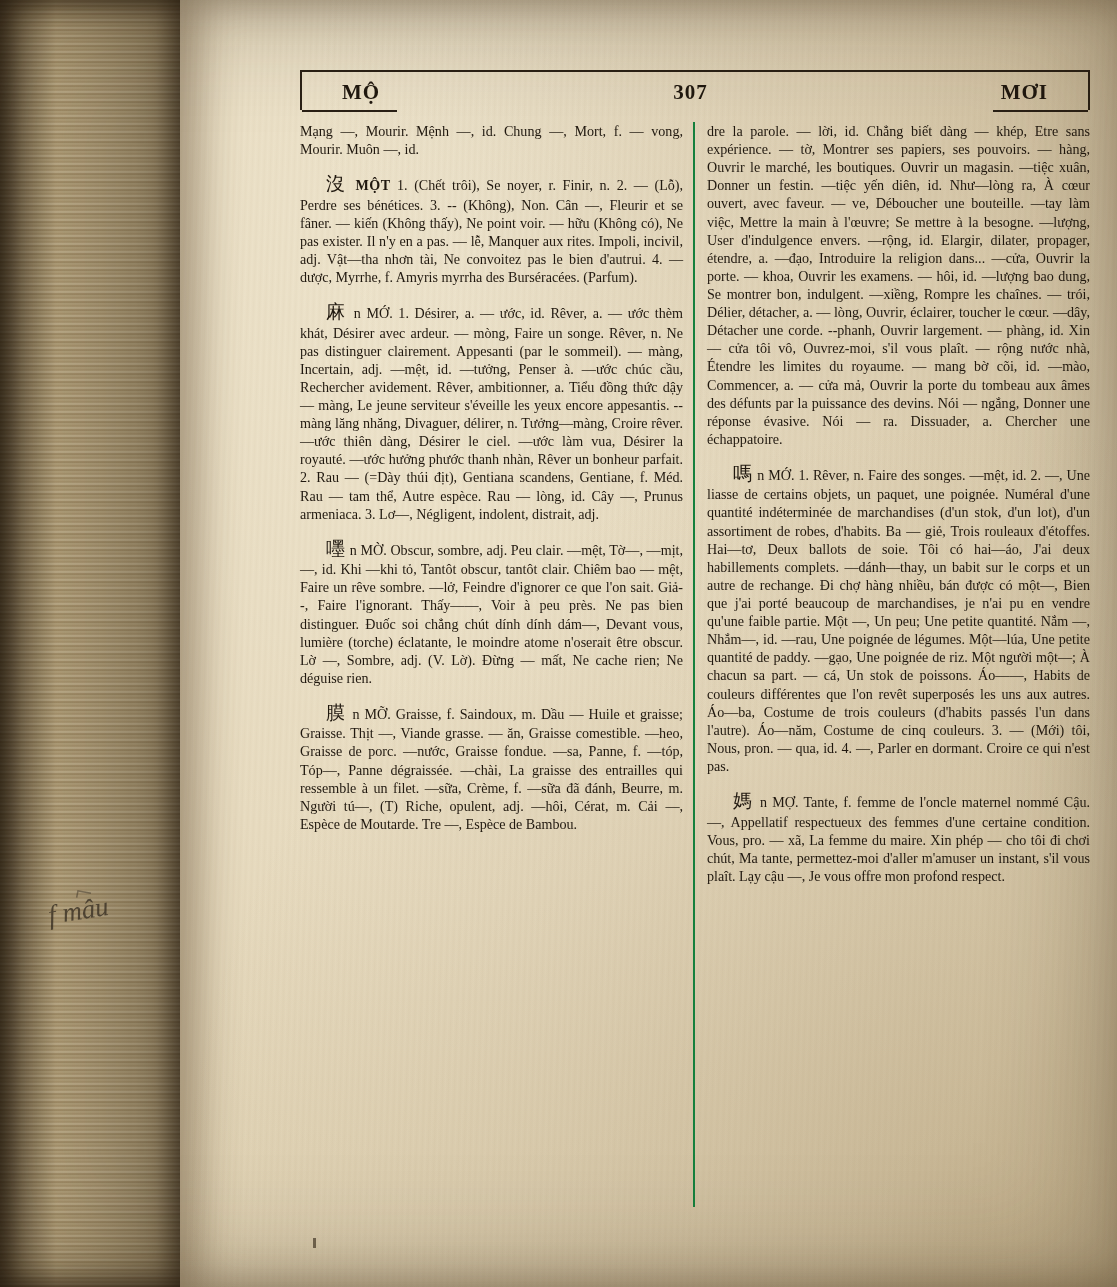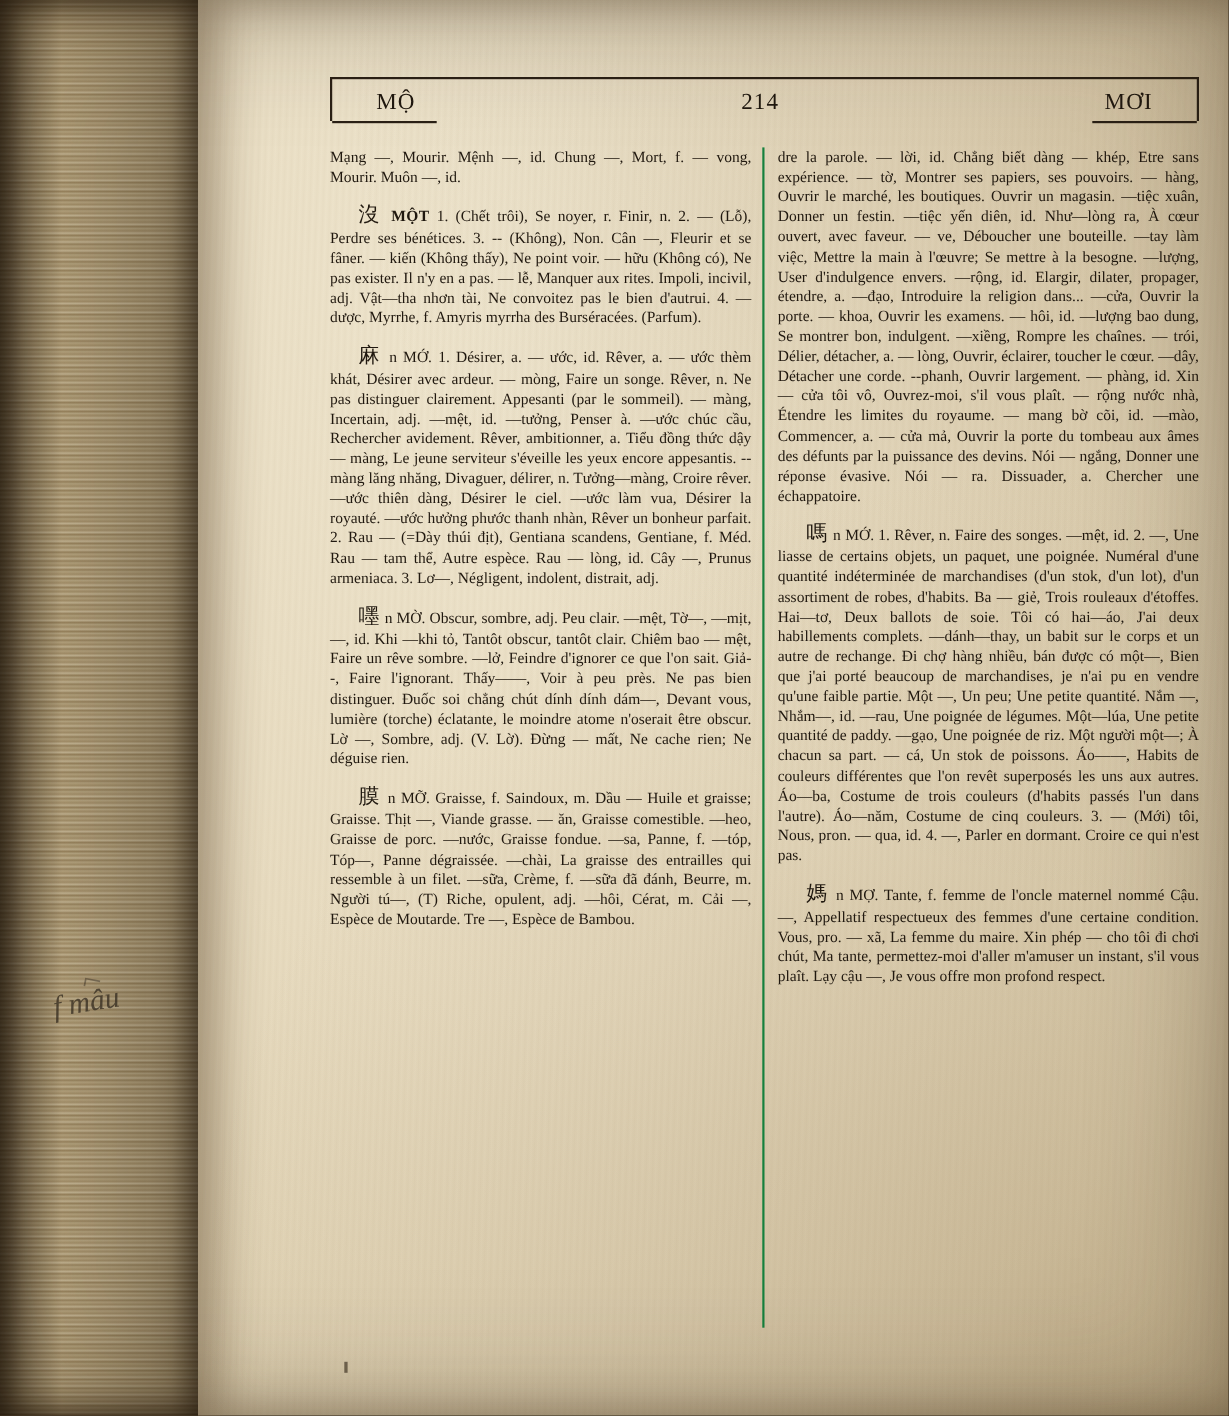--- a/index.html
+++ b/index.html
@@ -70,41 +70,40 @@
   #header-inner {
     display: flex;
     align-items: center;
     justify-content: space-between;
     padding: 2px 40px 0 40px;
     font-size: 21px;
     letter-spacing: 1px;
     height: 100%;
     box-sizing: border-box;
   }
-  #header-inner .hword { font-weight: 400; }
+  #header-inner .hword { font-weight: 700; }
   #header-rule-l, #header-rule-r {
     position: absolute;
     top: 38px;
     height: 2px;
     background: #2a2015;
   }
   #header-rule-l { left: 0; width: 95px; }
   #header-rule-r { right: 0; width: 95px; }
   #cols {
     display: flex;
     margin-top: 12px;
     height: 1085px;
   }
   .col {
     width: 385px;
     font-size: 14.1px;
     line-height: 1.285;
     text-align: justify;
     hyphens: none;
-    margin-top: 12px;
   }
   .col.left { padding-right: 10px; }
   .col.right { padding-left: 12px; border-left: 2px solid #15803d; }
   .para { margin: 0 0 2px 0; }
   .entry { margin: 13px 0 0 0; text-indent: 0; }
   .entry .han {
     font-size: 19px;
     font-family: "DejaVu Sans", sans-serif;
     letter-spacing: 1px;
     padding-left: 26px;
@@ -163,21 +162,21 @@
   <div id="annotation">
     <span id="annot-hook">⌐</span>
     <span class="mark">f mâu</span>
   </div>
 
   <div id="content">
 
     <div id="header">
       <div id="header-inner">
         <span class="hword">MỘ</span>
-        <span class="hword">214</span>
+        <span class="hword">307</span>
         <span class="hword">MƠI</span>
       </div>
       <div id="header-rule-l"></div>
       <div id="header-rule-r"></div>
     </div>
 
     <div id="cols">
 
       <div class="col left">
         <p class="para">Mạng —, Mourir. Mệnh —, id. Chung —, Mort, f. — vong, Mourir. Muôn —, id.</p>

